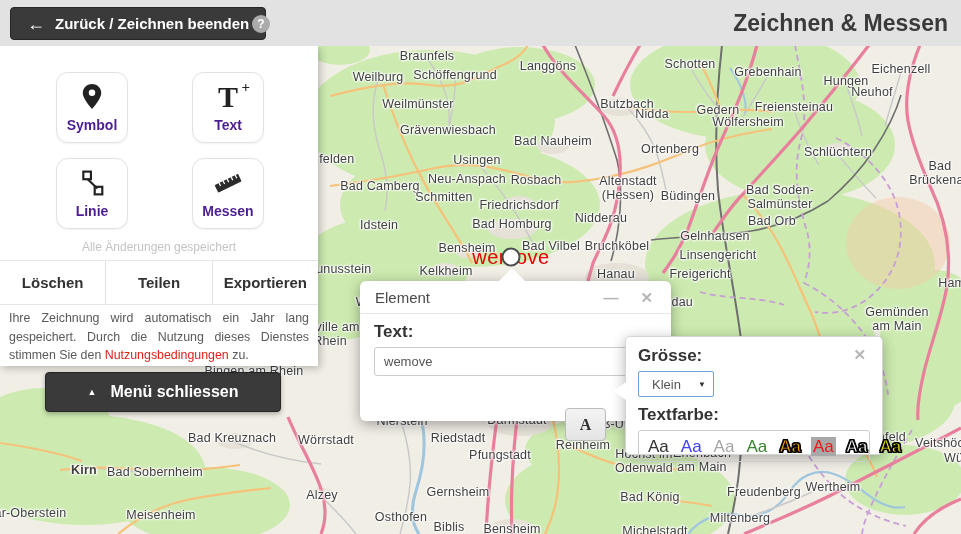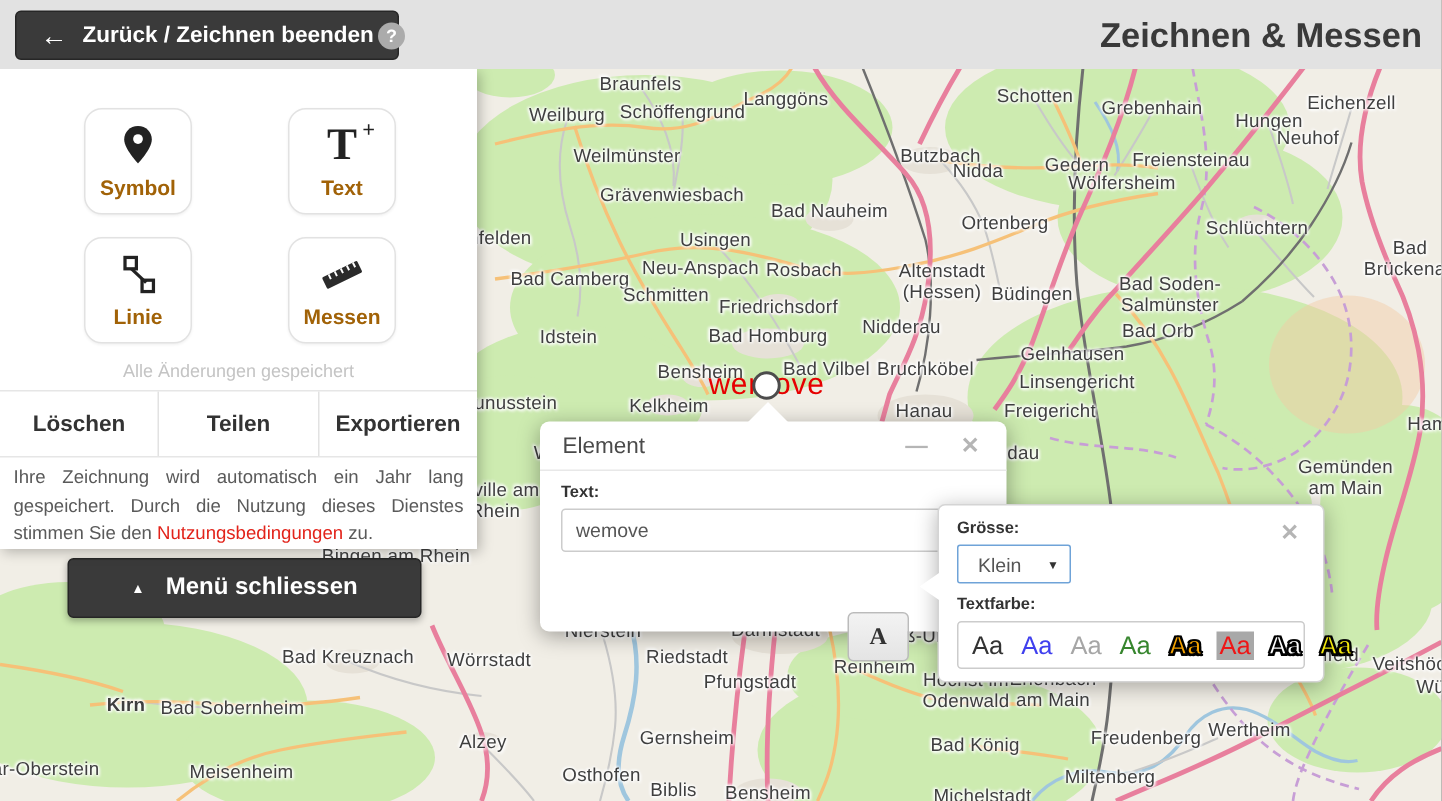--- a/index.html
+++ b/index.html
@@ -24,21 +24,21 @@
   .help-btn{position:absolute;left:252px;top:15px;width:18px;height:18px;border-radius:50%;
           background:#ababab;color:#fff;font-weight:bold;font-size:12px;display:flex;
           align-items:center;justify-content:center;border:none;cursor:pointer;}
   .app-title{position:absolute;right:13px;top:0;line-height:46px;font-size:23px;font-weight:bold;color:#3a3a3a;}
   
   .sidebar{position:absolute;left:0;top:46px;width:318px;height:320px;background:#fff;z-index:6;
           box-shadow:2px 2px 8px rgba(0,0,0,.25);}
   .tool-btn{position:absolute;width:72px;height:71px;background:#fff;border:1px solid #e2e2e2;
           border-radius:12px;box-shadow:0 1px 2px rgba(0,0,0,.06);cursor:pointer;padding:0;font-family:inherit;}
   .tool-btn .tool-ico{position:absolute;left:0;right:0;top:7px;height:34px;display:flex;align-items:center;justify-content:center;}
-  .tool-btn .tool-label{position:absolute;left:0;right:0;bottom:9px;text-align:center;font-size:14px;font-weight:bold;color:#a16207;}
+  .tool-btn .tool-label{position:absolute;left:0;right:0;bottom:9px;text-align:center;font-size:14px;font-weight:bold;color:#4c1d95;}
   .ticon{font-family:"Liberation Serif",serif;font-weight:bold;font-size:30px;color:#222;line-height:1;position:relative;}
   .ticon .plus{position:absolute;right:-12px;top:-2px;font-size:15px;font-weight:bold;}
   .autosave{position:absolute;left:0;right:0;top:194px;text-align:center;font-size:12px;color:#c4c4c4;}
   .action-row{position:absolute;left:0;right:0;top:214px;height:43px;display:flex;
           border-top:1px solid #e6e6e6;border-bottom:1px solid #e6e6e6;}
   .action-row button{flex:1;background:none;border:none;border-right:1px solid #e2e2e2;
           font-size:15px;font-weight:bold;color:#333;cursor:pointer;font-family:inherit;}
   .action-row button:last-child{border-right:none;}
   .disclaimer{position:absolute;left:9px;right:9px;top:263px;font-size:12.4px;color:#5a5a5a;
           line-height:1.5;text-align:justify;}
@@ -49,21 +49,21 @@
   .menu-close .tri{font-size:9px;line-height:1;}
   
   .dialog{position:absolute;left:360px;top:281px;width:311px;height:140px;background:#fff;
           border-radius:6px;box-shadow:0 3px 14px rgba(0,0,0,.35);z-index:10;}
   .dialog .pointer{position:absolute;left:138px;top:-13px;width:0;height:0;
           border-left:14px solid transparent;border-right:14px solid transparent;border-bottom:14px solid #fff;}
   .dlg-header{height:32px;border-bottom:1px solid #e8e8e8;display:flex;align-items:center;padding:0 12px 0 15px;}
   .dlg-title{font-size:15px;color:#4a4a4a;flex:1;}
   .dlg-ico{color:#b5b5b5;font-weight:bold;font-size:15px;margin-left:10px;cursor:pointer;background:none;border:none;font-family:inherit;line-height:1;}
   .dlg-body{position:relative;padding:8px 14px;}
-  .field-label{font-size:11px;font-weight:bold;color:#333;margin-bottom:5px;}
+  .field-label{font-size:17px;font-weight:bold;color:#333;margin-bottom:5px;}
   .text-input{width:100%;box-sizing:border-box;height:29px;border:1px solid #ccc;border-radius:3px;
           font-size:13px;color:#555;padding:0 9px;font-family:inherit;outline:none;}
   .coord-row{position:absolute;left:14px;top:100px;display:flex;align-items:center;gap:7px;font-size:13px;color:#333;}
   .style-btn{position:absolute;left:205px;top:94px;width:41px;height:33px;background:linear-gradient(#f3f3f3,#e4e4e4);
           border:1px solid #bbb;border-radius:4px;font-family:"Liberation Serif",serif;font-weight:bold;
           font-size:16px;color:#333;cursor:pointer;}
   
   .popup{position:absolute;left:625px;top:336px;width:258px;height:119px;background:#fff;border:1px solid #d4d4d4;
           border-radius:5px;box-shadow:0 3px 14px rgba(0,0,0,.3);z-index:12;padding:9px 12px;box-sizing:border-box;}
   .popup .tail{position:absolute;left:-13px;top:45px;width:0;height:0;
@@ -196,21 +196,21 @@
         <path d="M961,499 C941,507 925,517 914,534"></path>
         <path d="M497,418 C492,455 488,492 486,534"></path>
         <path d="M517,418 C513,455 510,494 512,534"></path>
         <path d="M288,417 C299,444 314,467 321,489 C327,507 326,521 321,534"></path>
       </g>
     </svg>
     <div id="map-labels">
         <div class="mlabel" style="left: 427px; top: 56px;">Braunfels</div>
         <div class="mlabel" style="left: 378px; top: 77px;">Weilburg</div>
         <div class="mlabel" style="left: 455px; top: 75px;">Schöffengrund</div>
-        <div class="mlabel" style="left: 524px; top: 66px;">Langgöns</div>
+        <div class="mlabel" style="left: 548px; top: 66px;">Langgöns</div>
         <div class="mlabel" style="left: 690px; top: 64px;">Schotten</div>
         <div class="mlabel" style="left: 768px; top: 72px;">Grebenhain</div>
         <div class="mlabel" style="left: 901px; top: 69px;">Eichenzell</div>
         <div class="mlabel" style="left: 846px; top: 81px;">Hungen</div>
         <div class="mlabel" style="left: 872px; top: 92px;">Neuhof</div>
         <div class="mlabel" style="left: 418px; top: 104px;">Weilmünster</div>
         <div class="mlabel" style="left: 627px; top: 104px;">Butzbach</div>
         <div class="mlabel" style="left: 652px; top: 114px;">Nidda</div>
         <div class="mlabel" style="left: 718px; top: 110px;">Gedern</div>
         <div class="mlabel" style="left: 794px; top: 107px;">Freiensteinau</div>
@@ -245,21 +245,21 @@
         <div class="mlabel" style="left: 616px; top: 274px;">Hanau</div>
         <div class="mlabel" style="left: 446px; top: 271px;">Kelkheim</div>
         <div class="mlabel" style="left: 337px; top: 269px;">Taunusstein</div>
         <div class="mlabel" style="left: 668px; top: 302px;">Gründau</div>
         <div class="mlabel" style="left: 388px; top: 302px;">Wiesbaden</div>
         <div class="mlabel" style="left: 330px; top: 334px;">Eltville am
 Rhein</div>
         <div class="mlabel" style="left: 897px; top: 319px;">Gemünden
 am Main</div>
         <div class="mlabel" style="left: 975px; top: 283px;">Hammelburg</div>
-        <div class="mlabel" style="left: 264px; top: 371px;">Bingen am Rhein</div>
+        <div class="mlabel" style="left: 254px; top: 371px;">Bingen am Rhein</div>
         <div class="mlabel" style="left: 402px; top: 421px;">Nierstein</div>
         <div class="mlabel" style="left: 517px; top: 420px;">Darmstadt</div>
         <div class="mlabel" style="left: 622px; top: 424px;">Groß-Umstadt</div>
         <div class="mlabel" style="left: 458px; top: 438px;">Riedstadt</div>
         <div class="mlabel" style="left: 232px; top: 438px;">Bad Kreuznach</div>
         <div class="mlabel" style="left: 326px; top: 440px;">Wörrstadt</div>
         <div class="mlabel" style="left: 874px; top: 437px;">Wiesenfeld</div>
         <div class="mlabel" style="left: 957px; top: 443px;">Veitshöchheim</div>
         <div class="mlabel" style="left: 583px; top: 445px;">Reinheim</div>
         <div class="mlabel" style="left: 500px; top: 455px;">Pfungstadt</div>

